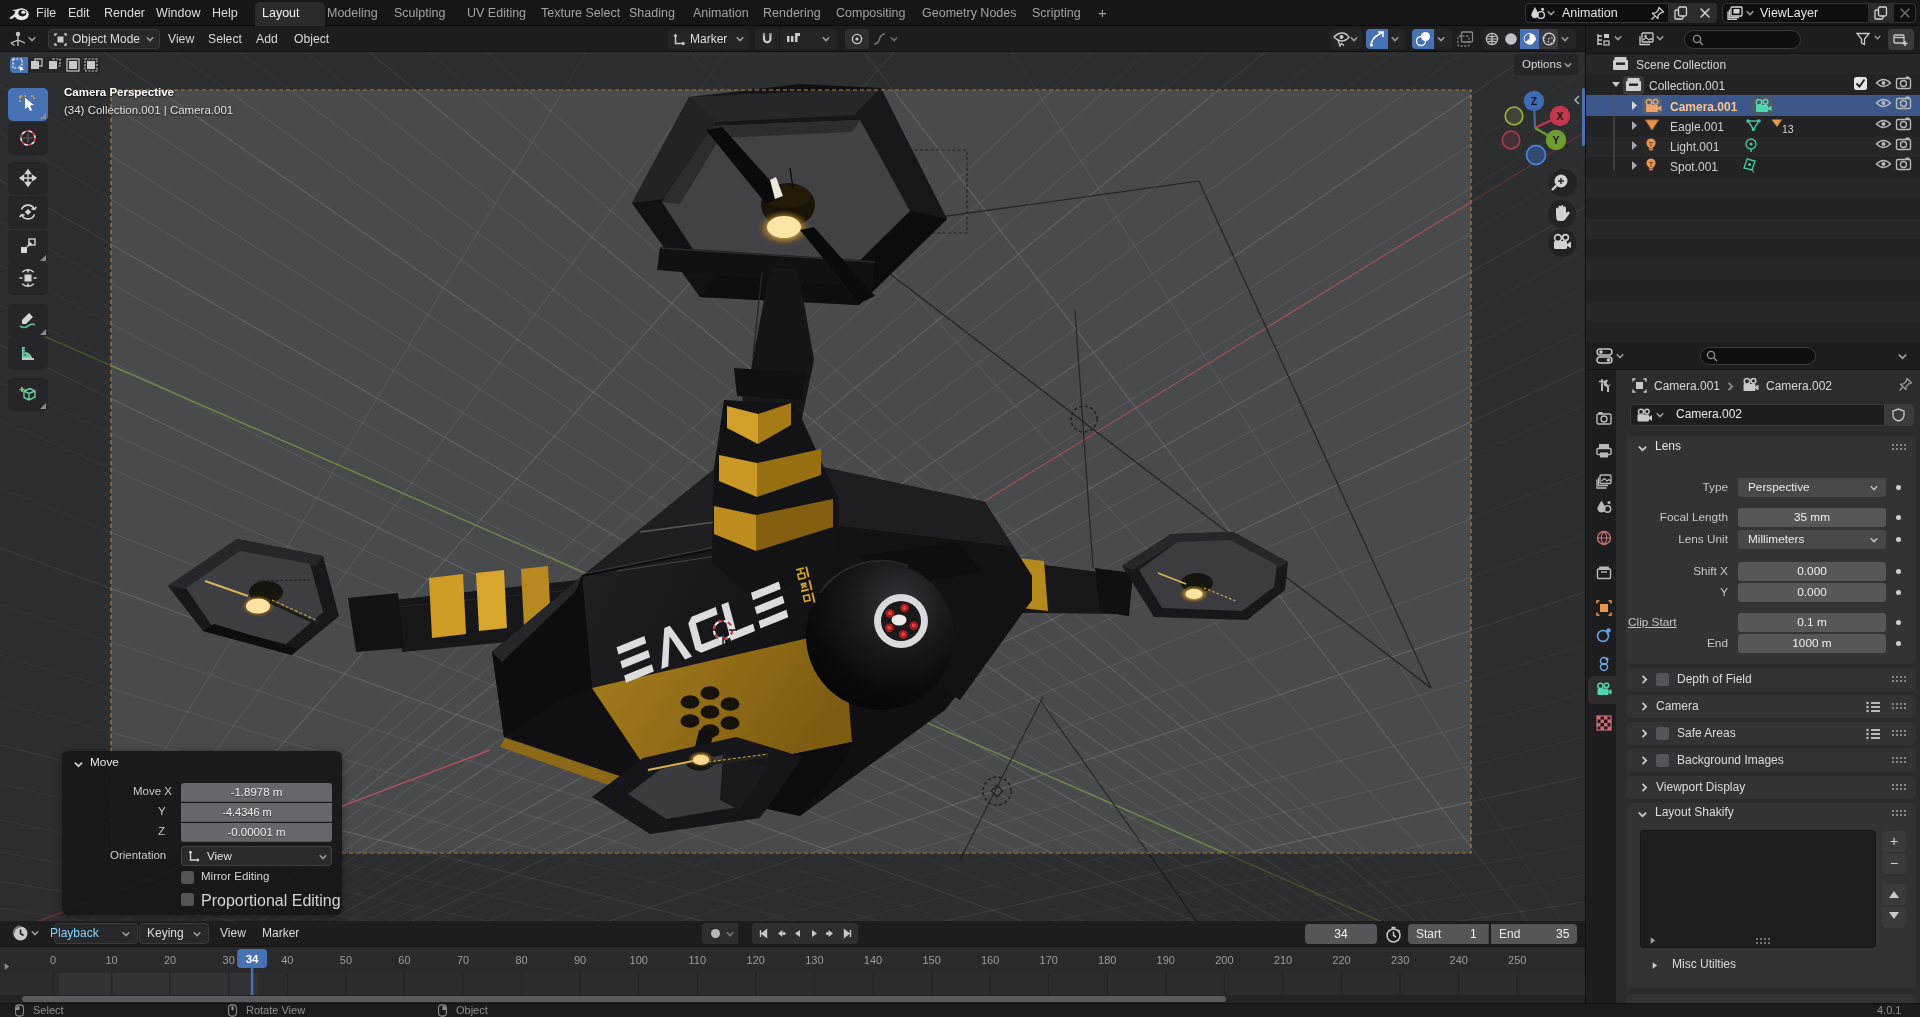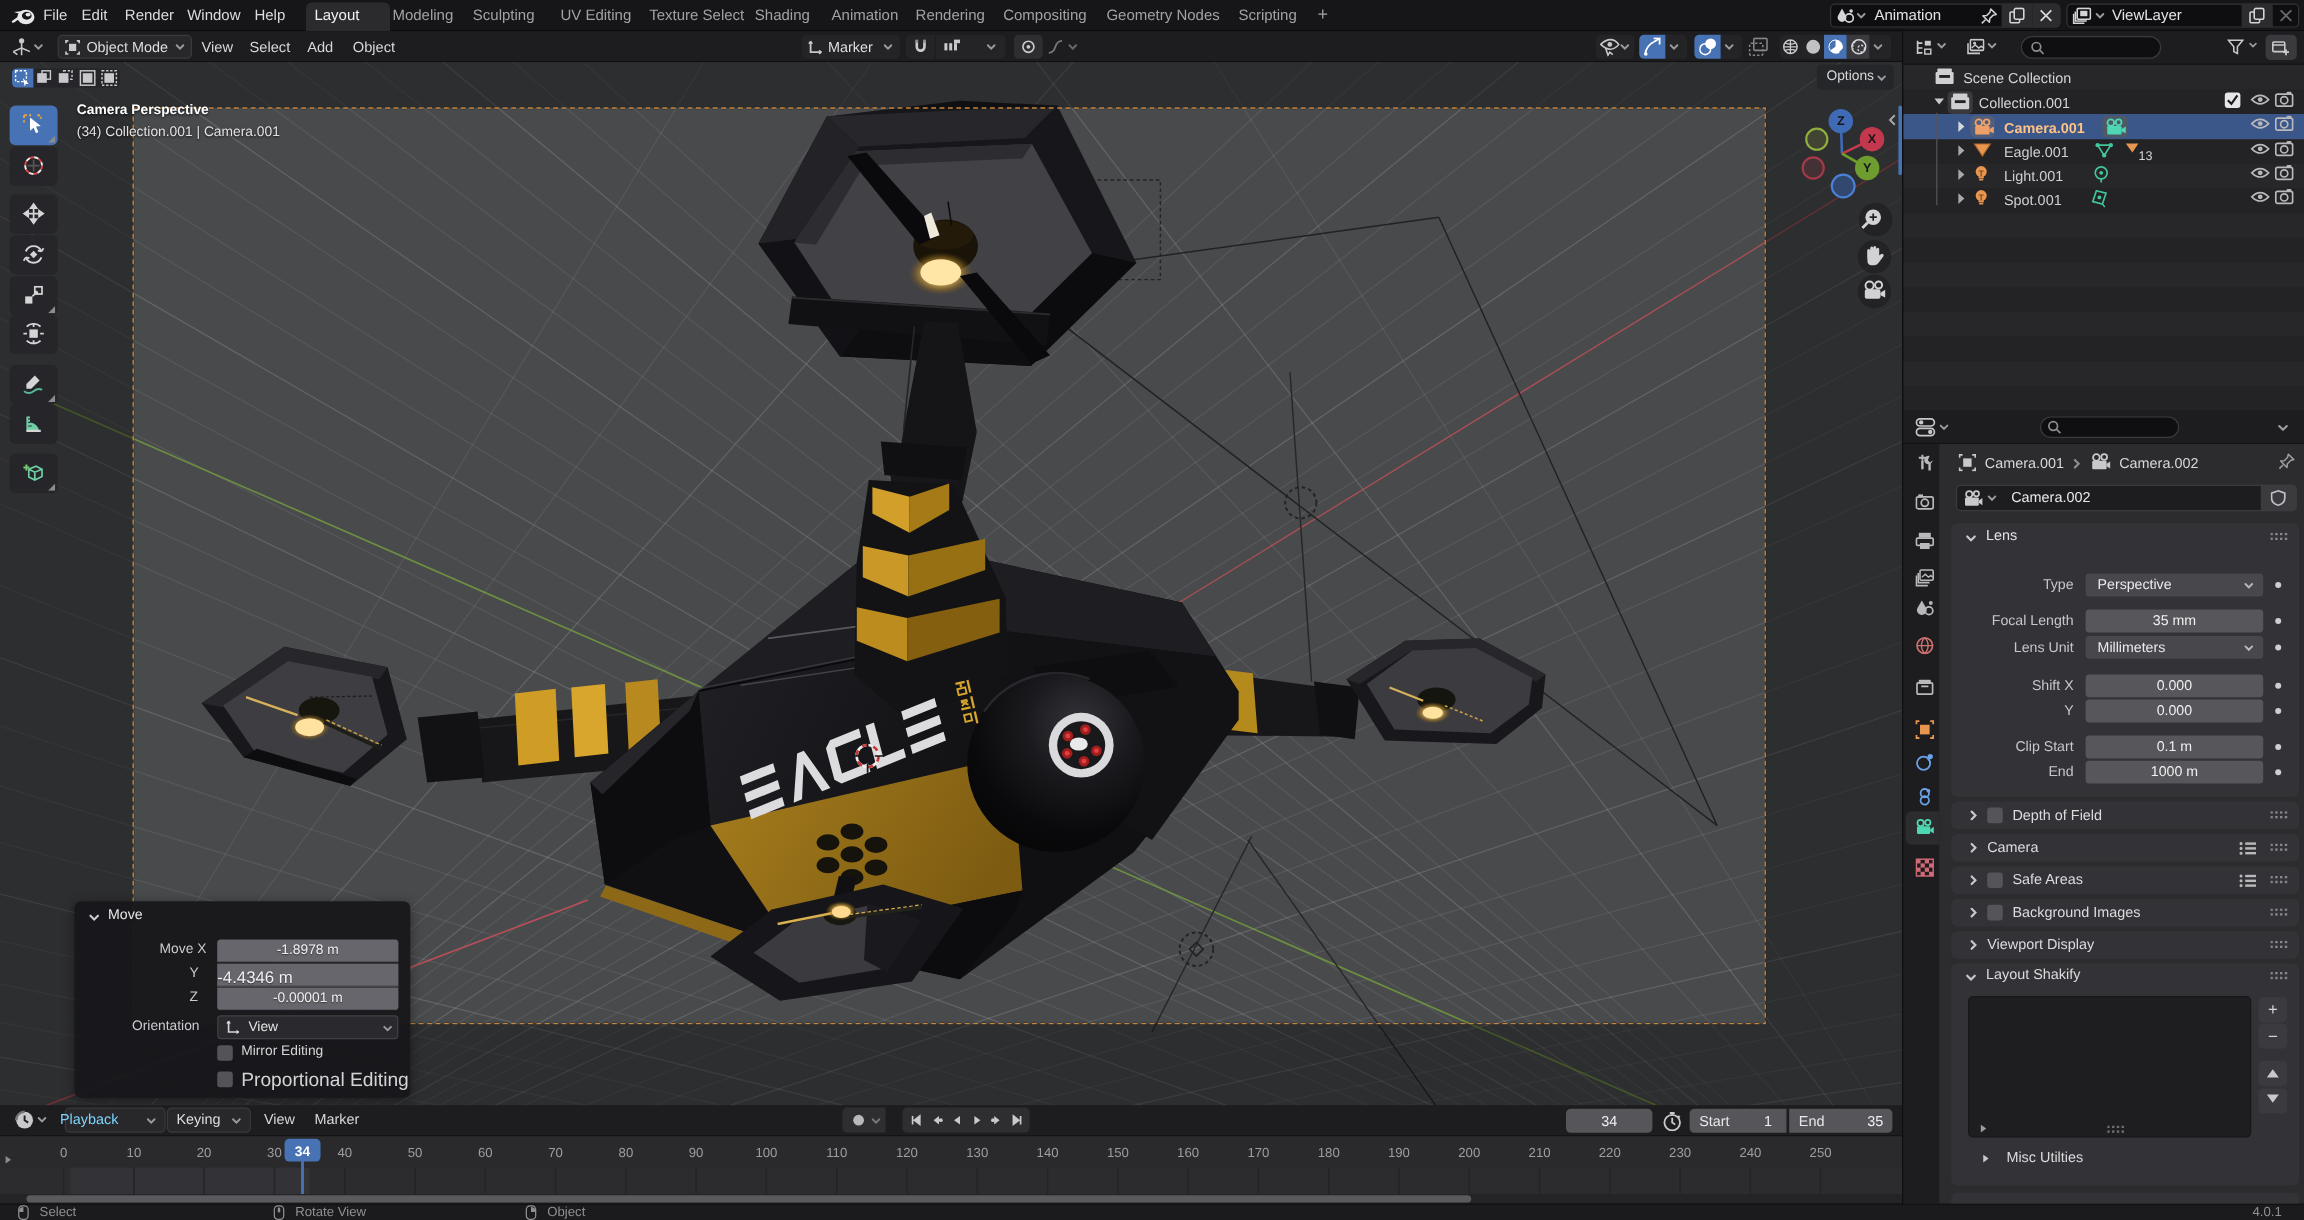--- a/index.html
+++ b/index.html
@@ -574,21 +574,21 @@
 <svg class="abs" style="left:74px;top:760px" width="9" height="9" viewBox="0 0 8 8">
     <path d="M1.2 2.7 L4 5.5 L6.8 2.7" stroke="#c9c9cc" stroke-width="1.6" fill="none" stroke-linecap="round"></path>
   </svg>
 <div class="txt" style="left:90px;top:755px;font-size:11.8px;color:#e8e8ea;font-weight:400;">Move</div>
 <div class="txt" style="left:133px;top:785px;font-size:11.5px;color:#cbcbce;font-weight:400;">Move X</div>
 <div class="txt" style="left:158px;top:805px;font-size:11.5px;color:#cbcbce;font-weight:400;">Y</div>
 <div class="txt" style="left:158px;top:825px;font-size:11.5px;color:#cbcbce;font-weight:400;">Z</div>
 <div class="abs" style="left:181px;top:783px;width:151px;height:19px;background:#66666c;border-radius:3px 3px 0 0;border-bottom:1px solid #55555a;"></div>
 <div class="txt" style="left:0px;top:786px;font-size:11.5px;color:#f2f2f4;font-weight:400;left:181px;width:151px;text-align:center;text-shadow:0 1px 1px rgba(0,0,0,0.5);">-1.8978 m</div>
 <div class="abs" style="left:181px;top:803px;width:151px;height:19px;background:#66666c;border-bottom:1px solid #55555a;"></div>
-<div class="txt" style="left:0px;top:806px;font-size:14px;color:#f2f2f4;font-weight:400;left:181px;width:132px;text-align:left;text-shadow:0 1px 1px rgba(0,0,0,0.5);">-4.4346 m</div>
+<div class="txt" style="left:0px;top:806px;font-size:11px;color:#f2f2f4;font-weight:400;left:181px;width:132px;text-align:center;text-shadow:0 1px 1px rgba(0,0,0,0.5);">-4.4346 m</div>
 <div class="abs" style="left:181px;top:823px;width:151px;height:19px;background:#66666c;border-radius:0 0 3px 3px;border-bottom:1px solid #55555a;"></div>
 <div class="txt" style="left:0px;top:826px;font-size:11.5px;color:#f2f2f4;font-weight:400;left:181px;width:151px;text-align:center;text-shadow:0 1px 1px rgba(0,0,0,0.5);">-0.00001 m</div>
 <div class="txt" style="left:110px;top:849px;font-size:11.5px;color:#cbcbce;font-weight:400;">Orientation</div>
 <div class="abs" style="left:181px;top:846px;width:151px;height:20px;background:#2a2a2e;border:1px solid #414145;border-radius:3px;"></div>
 <svg class="abs" style="left:187px;top:849px" width="14" height="14" viewBox="0 0 14 14">
       <path d="M3.5 2 L3.5 11 L12 11" stroke="#d5d5d8" stroke-width="1.4" fill="none"></path>
       <path d="M3.5 2 L2.2 4 M3.5 2 L4.8 4 M12 11 L10 9.8 M12 11 L10 12.2" stroke="#d5d5d8" stroke-width="1.1" fill="none"></path>
   </svg>
 <div class="txt" style="left:207px;top:850px;font-size:11.5px;color:#e4e4e7;font-weight:400;">View</div>
 <svg class="abs" style="left:319px;top:853px" width="8" height="8" viewBox="0 0 8 8">
@@ -1065,21 +1065,21 @@
   </svg>
 <div class="abs" style="left:1896px;top:537px;width:5px;height:5px;border-radius:50%;background:#cfcfd2;"></div>
 <div class="txt" style="left:0px;top:564px;font-size:11.8px;color:#c7c7cb;font-weight:400;left:1628px;width:100px;text-align:right;">Shift X</div>
 <div class="abs" style="left:1738px;top:562px;width:148px;height:19px;background:#56565b;border-radius:3px;"></div>
 <div class="txt" style="left:0px;top:564px;font-size:11.8px;color:#f0f0f2;font-weight:400;left:1738px;width:148px;text-align:center;">0.000</div>
 <div class="abs" style="left:1896px;top:569px;width:5px;height:5px;border-radius:50%;background:#cfcfd2;"></div>
 <div class="txt" style="left:0px;top:585px;font-size:11.8px;color:#c7c7cb;font-weight:400;left:1628px;width:100px;text-align:right;">Y</div>
 <div class="abs" style="left:1738px;top:583px;width:148px;height:19px;background:#56565b;border-radius:3px;"></div>
 <div class="txt" style="left:0px;top:585px;font-size:11.8px;color:#f0f0f2;font-weight:400;left:1738px;width:148px;text-align:center;">0.000</div>
 <div class="abs" style="left:1896px;top:590px;width:5px;height:5px;border-radius:50%;background:#cfcfd2;"></div>
-<div class="txt" style="left:0px;top:615px;font-size:11.8px;color:#c7c7cb;font-weight:400;left:1628px;width:100px;text-align:right;">Clip Start</div>
+<div class="txt" style="left:0px;top:615px;font-size:11.8px;color:#c7c7cb;font-weight:400;left:1628px;width:100px;text-decoration:underline;">Clip Start</div>
 <div class="abs" style="left:1738px;top:613px;width:148px;height:19px;background:#56565b;border-radius:3px;"></div>
 <div class="txt" style="left:0px;top:615px;font-size:11.8px;color:#f0f0f2;font-weight:400;left:1738px;width:148px;text-align:center;">0.1 m</div>
 <div class="abs" style="left:1896px;top:620px;width:5px;height:5px;border-radius:50%;background:#cfcfd2;"></div>
 <div class="txt" style="left:0px;top:636px;font-size:11.8px;color:#c7c7cb;font-weight:400;left:1628px;width:100px;text-align:right;">End</div>
 <div class="abs" style="left:1738px;top:634px;width:148px;height:19px;background:#56565b;border-radius:3px;"></div>
 <div class="txt" style="left:0px;top:636px;font-size:11.8px;color:#f0f0f2;font-weight:400;left:1738px;width:148px;text-align:center;">1000 m</div>
 <div class="abs" style="left:1896px;top:641px;width:5px;height:5px;border-radius:50%;background:#cfcfd2;"></div>
 <div class="abs" style="left:1626px;top:668px;width:290px;height:23px;background:#333337;border-radius:5px;"></div>
 <svg class="abs" style="left:1640px;top:675px" width="9" height="9" viewBox="0 0 8 8">
     <path d="M2.7 1.2 L5.5 4 L2.7 6.8" stroke="#c9c9cc" stroke-width="1.6" fill="none" stroke-linecap="round"></path>

